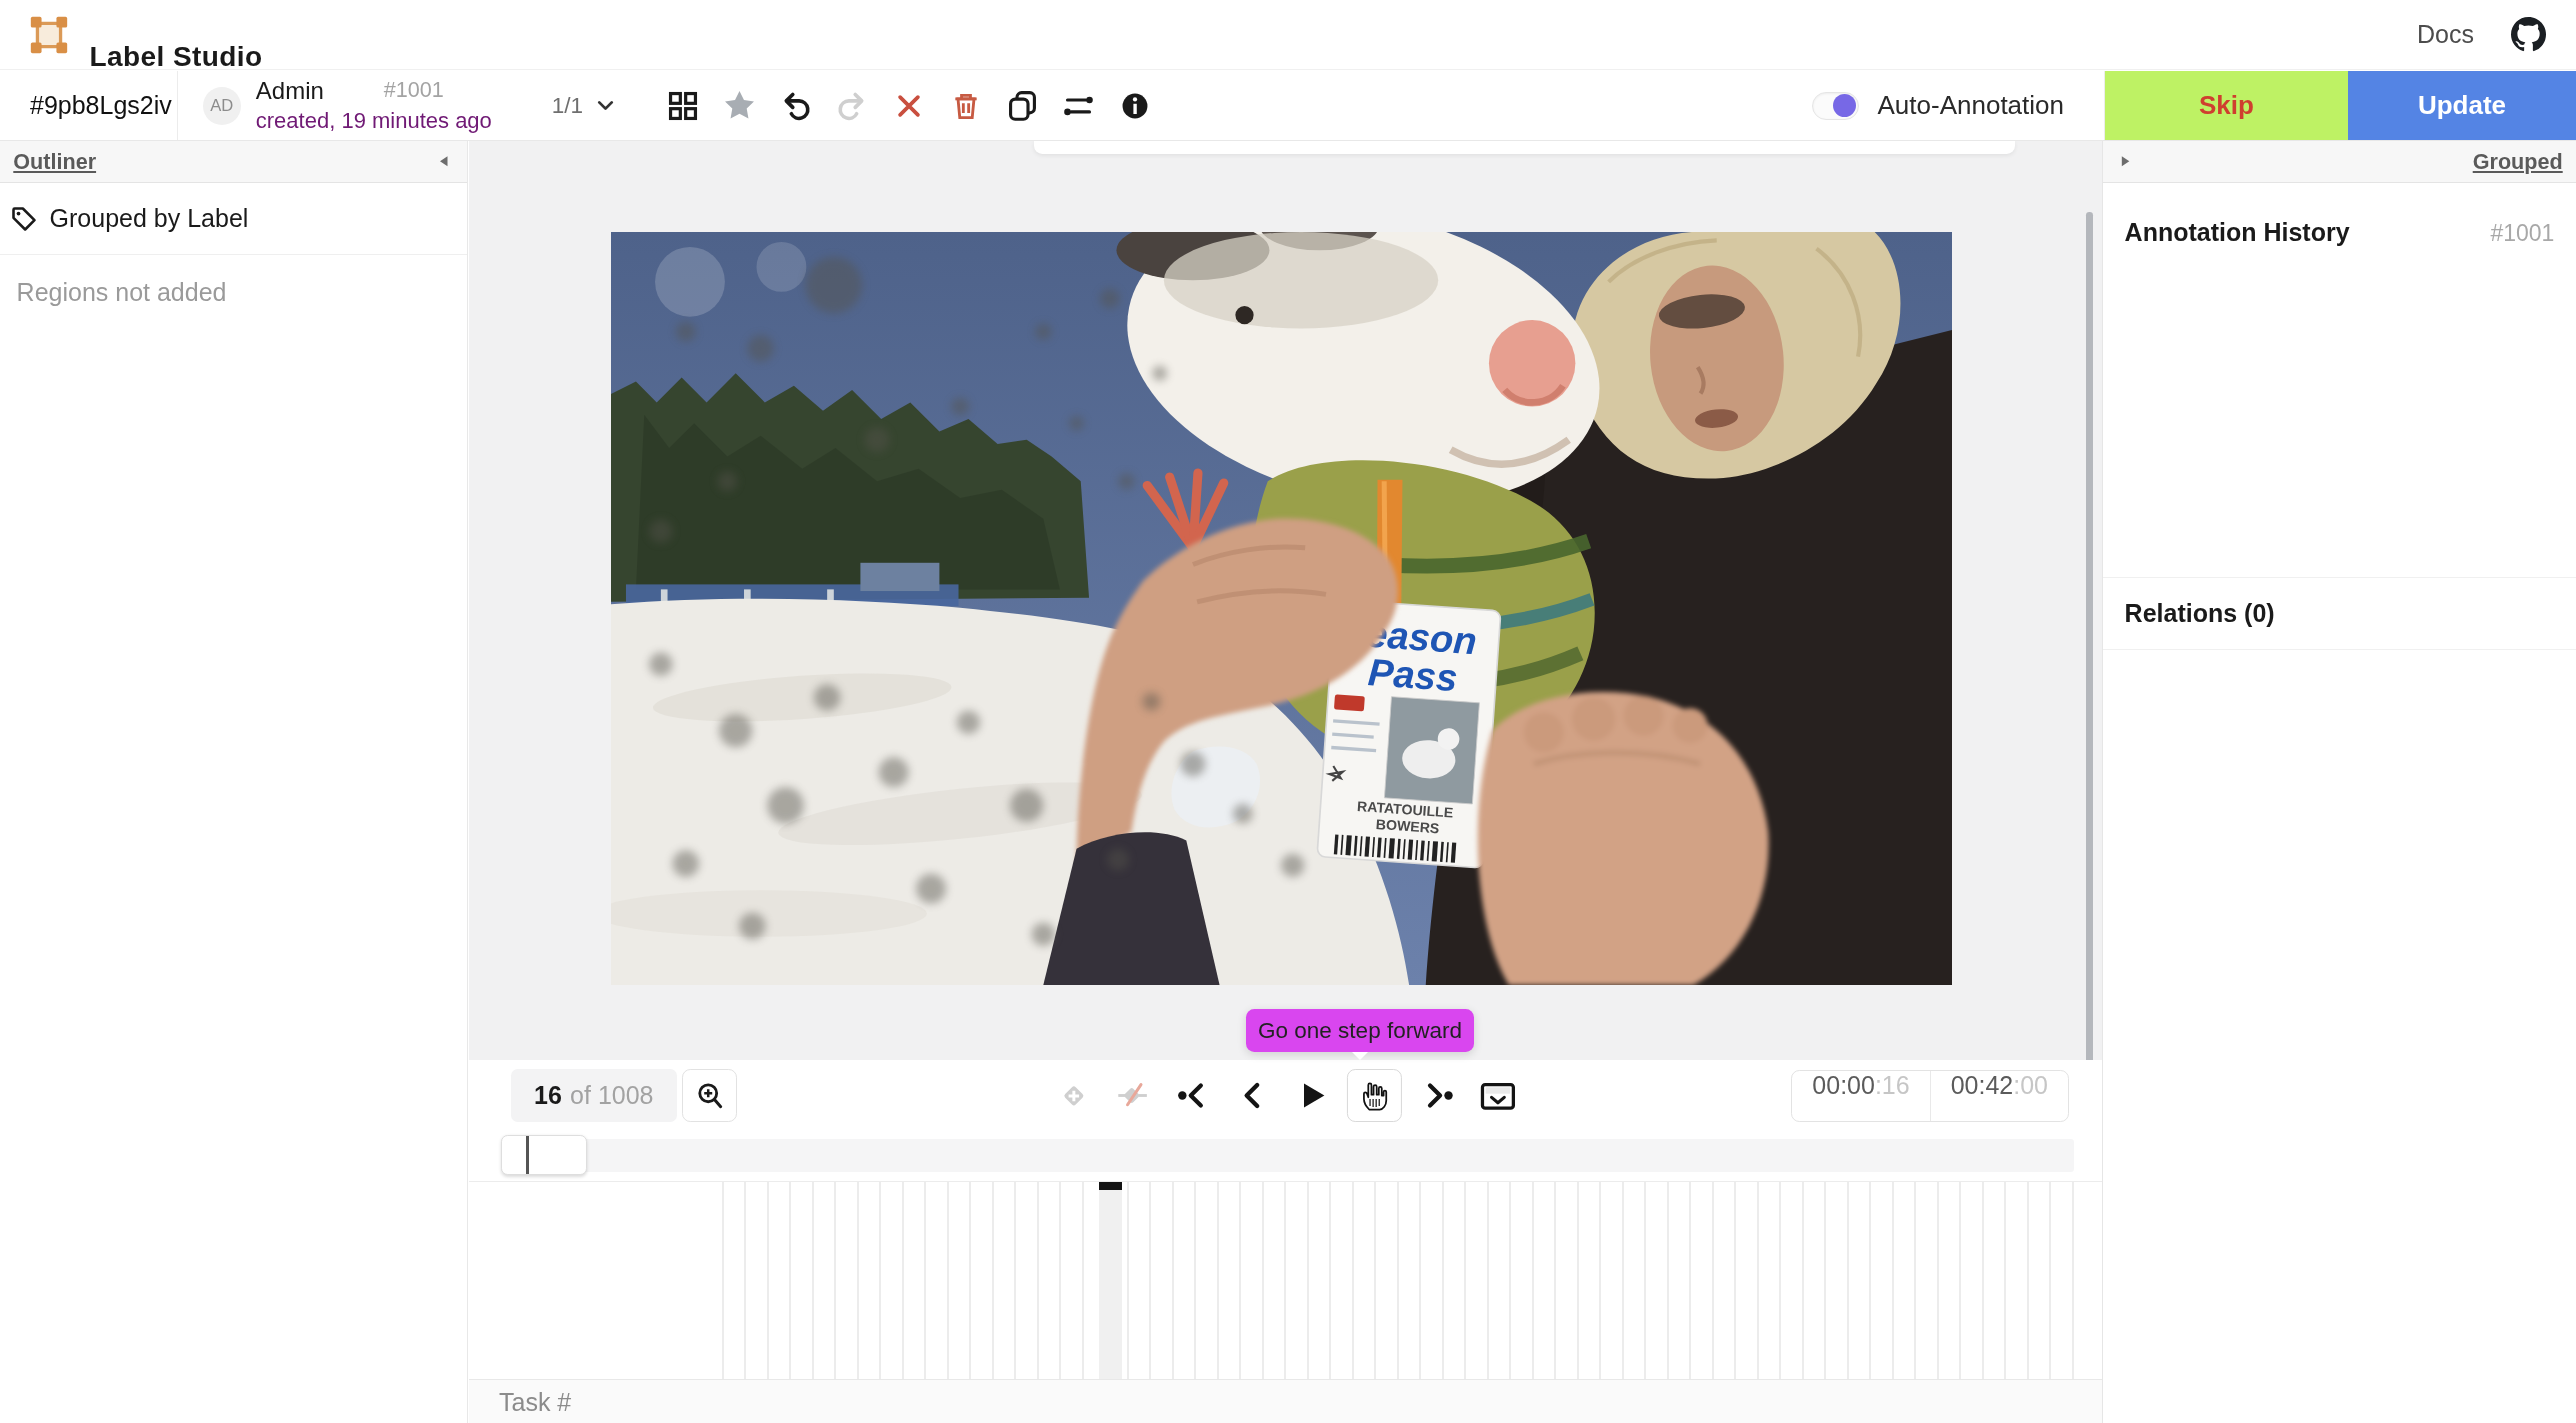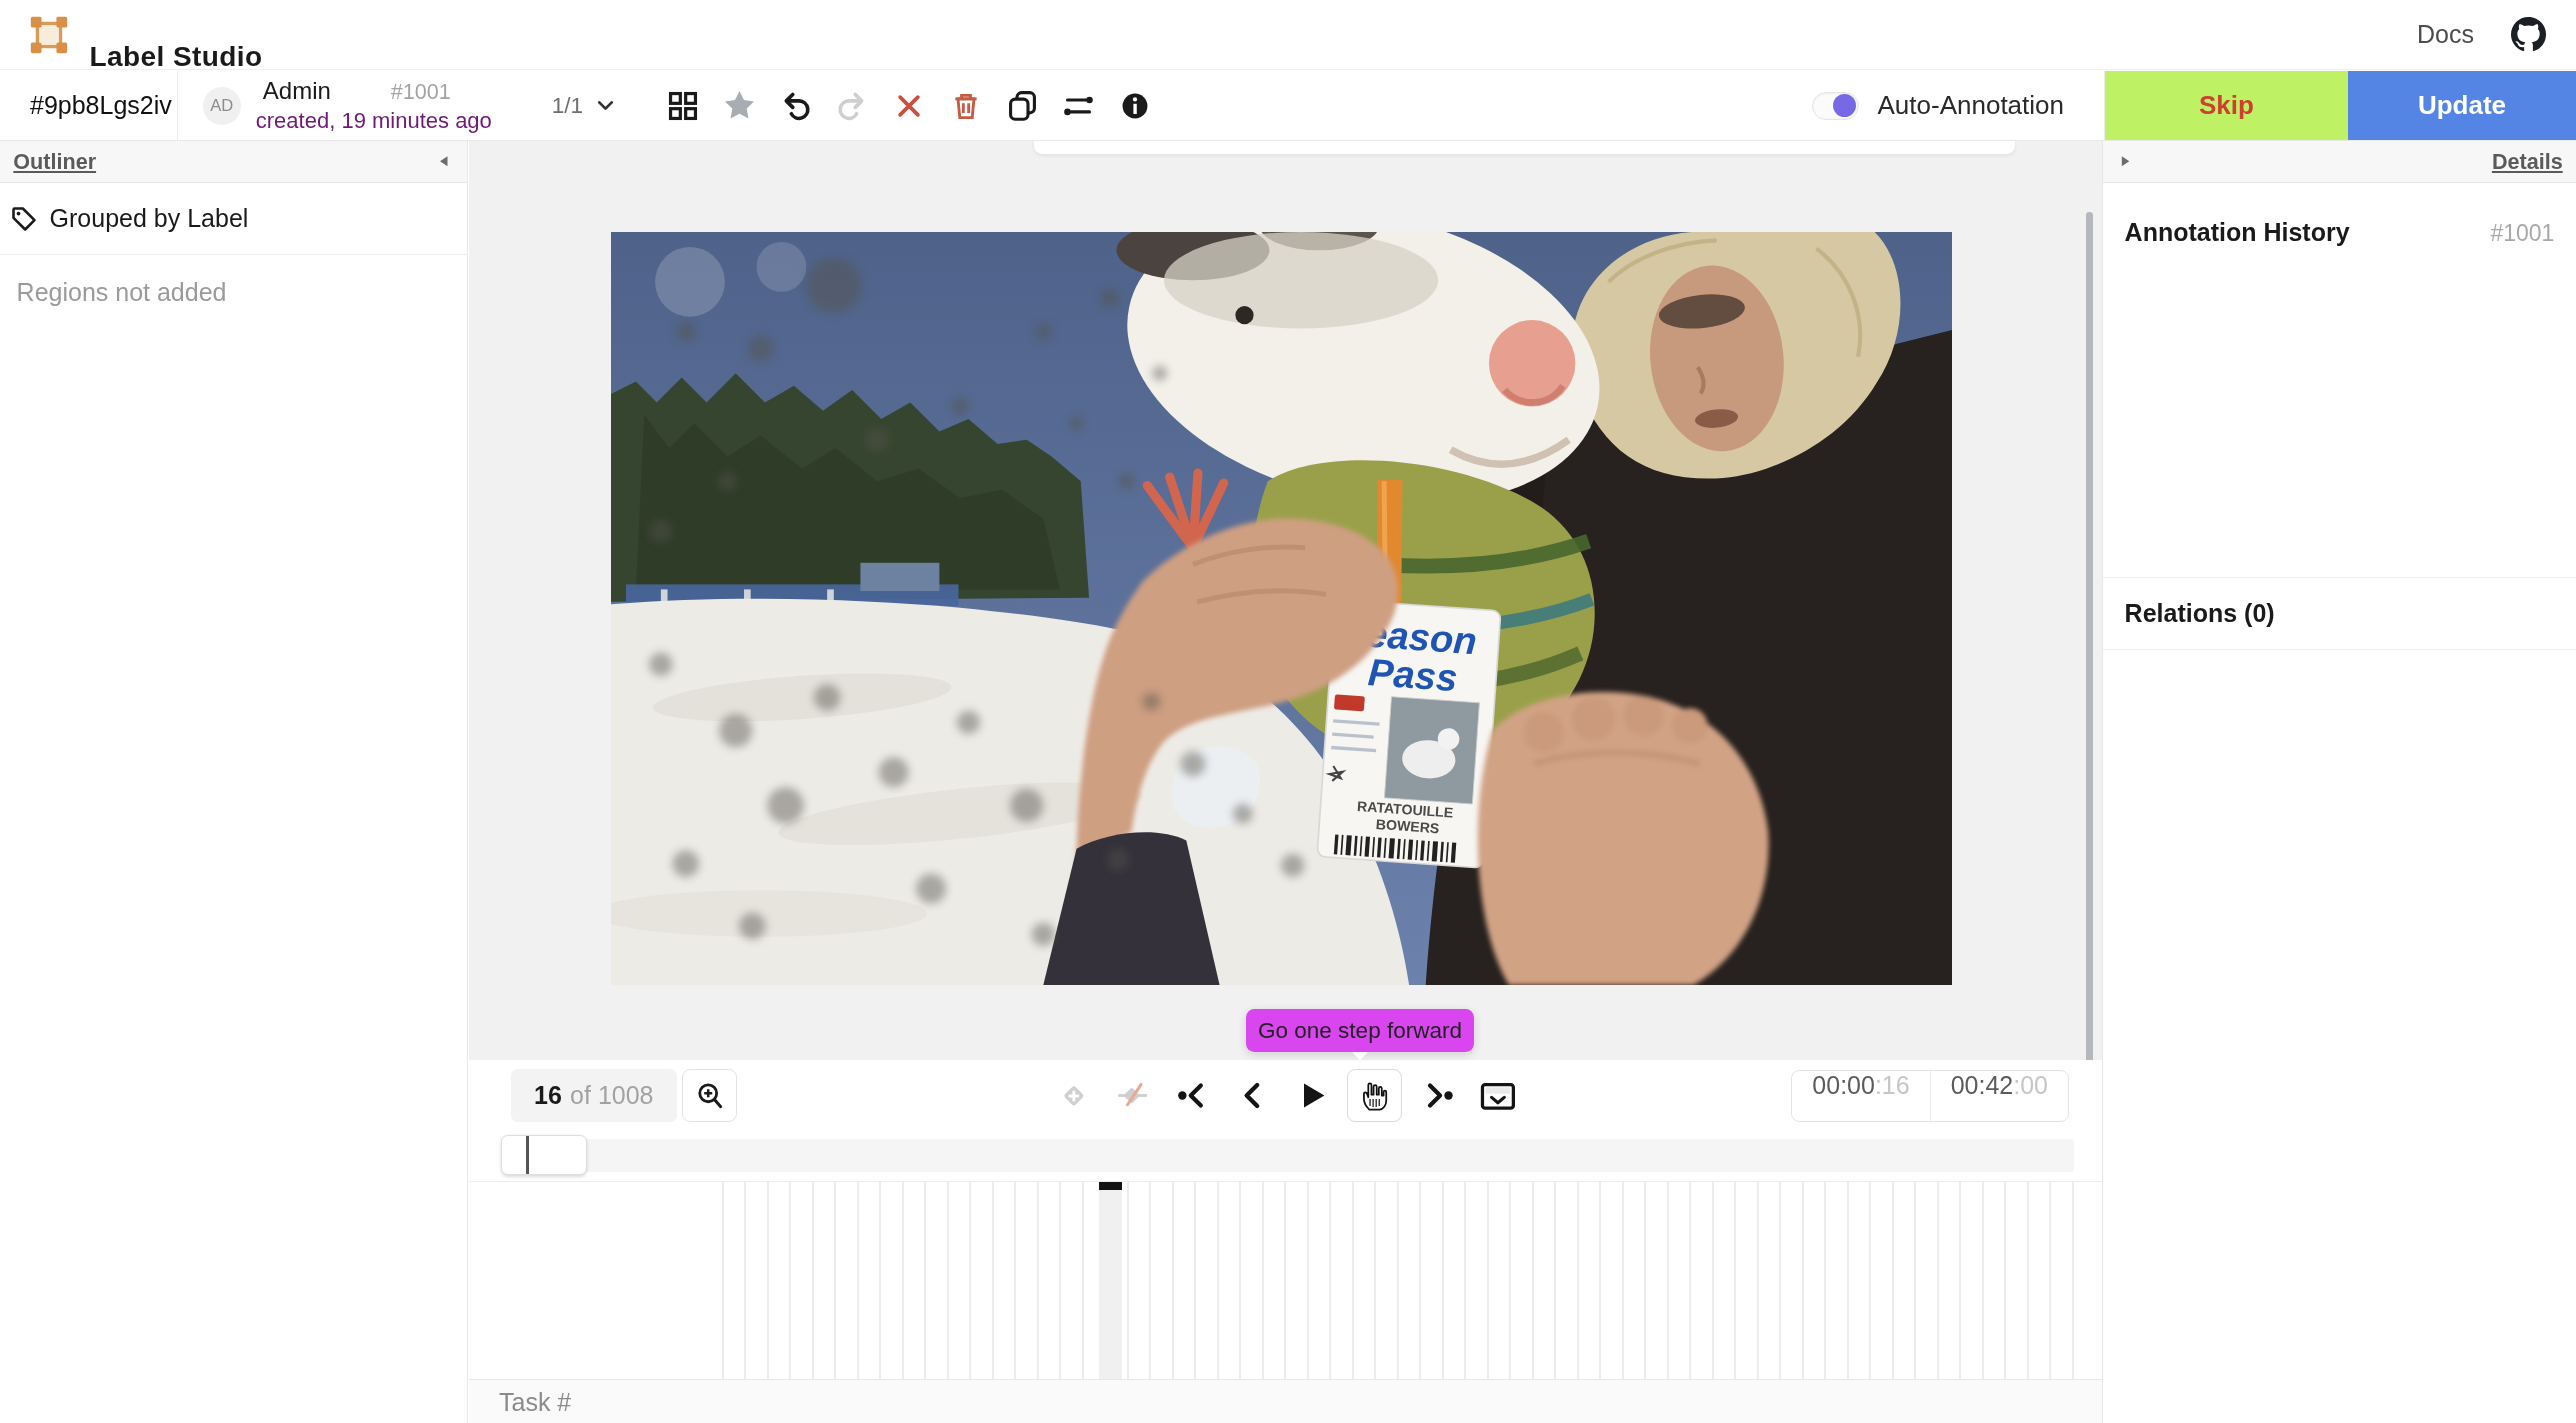--- a/index.html
+++ b/index.html
@@ -17,21 +17,21 @@
 
   
   .topbar{position:absolute;top:71px;left:0;right:0;height:70px;background:#fff;
     border-bottom:0.8px solid #e8e8e8;display:flex;align-items:center;z-index:5;}
   .task-id{width:177px;padding-left:30px;font-size:25px;color:#111;flex:none;}
   .vdiv{width:0.8px;align-self:stretch;background:#ececec;flex:none;}
   .annotator{display:flex;align-items:center;padding-left:25px;flex:none;cursor:pointer;}
   .avatar{width:38px;height:38px;border-radius:50%;background:#f0f0f0;color:#8c8c8c;
     font-size:16.6px;display:flex;align-items:center;justify-content:center;flex:none;}
   .meta{margin-left:15px;}
-  .meta-row1{display:flex;align-items:flex-end;gap:60px;margin-left:7px;}
+  .meta-row1{display:flex;align-items:flex-start;gap:60px;}
   .ann-name{font-size:24px;color:#1a1a1a;}
   .ann-id{font-size:21.6px;color:#a3a3a3;}
   .ann-created{font-size:22px;color:#701a75;margin-top:2.5px;}
   .pager{margin-left:60px;display:flex;align-items:center;gap:10px;color:#6f6f6f;
     font-size:22.5px;cursor:pointer;flex:none;}
   .tb-icons{display:flex;align-items:center;gap:21.6px;margin-left:47px;}
   .tb-btn{width:35px;height:35px;display:flex;align-items:center;justify-content:center;cursor:pointer;}
   .tb-right{margin-left:auto;display:flex;align-items:center;align-self:stretch;}
   .toggle{width:47px;height:28px;border-radius:14px;background:#fbfbfb;border:0.8px solid #e5e5e5;
     position:relative;box-shadow:inset 0 0.8px 2.5px rgba(0,0,0,.07);cursor:pointer;flex:none;}
@@ -554,21 +554,21 @@
     </div>
   </section>
 
   <aside class="details">
     <div class="panel-head">
       <span style="display:flex;cursor:pointer;">
         <svg width="18.3" height="18.3" viewBox="0 0 22 22">
             <path d="M7 5 L16 11 L7 17 Z" fill="#6d6d6d"></path>
           </svg>
       </span>
-      <span>Details</span>
+      <span>Grouped</span>
     </div>
     <div class="history-row">
       <span class="history-label">Annotation History</span>
       <span class="history-id">#1001</span>
     </div>
     <div class="relations-row">
       <span>Relations (0)</span>
     </div>
   </aside>
 </div>

